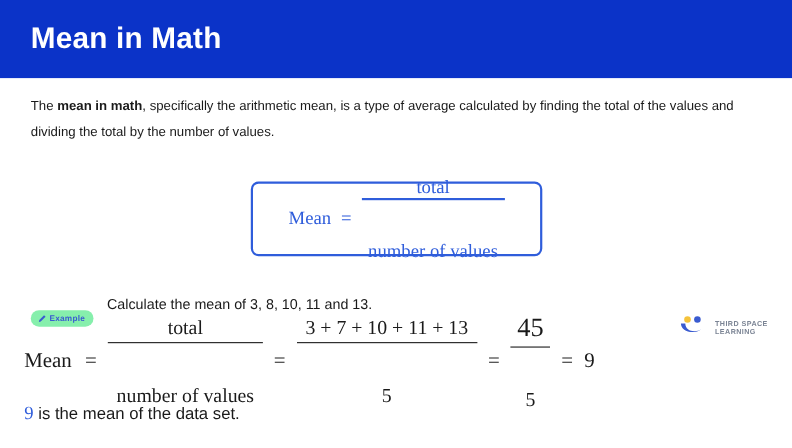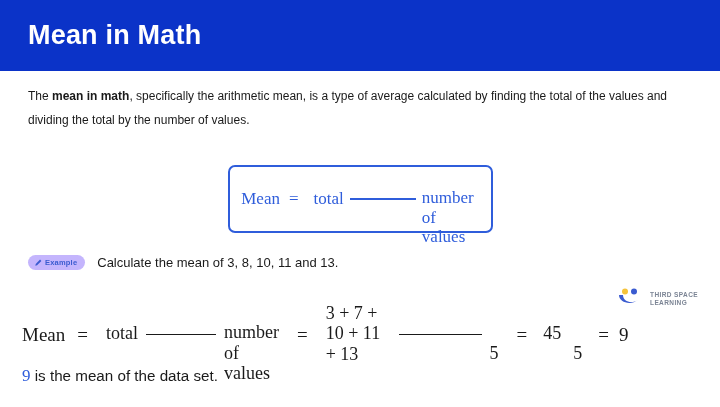--- a/index.html
+++ b/index.html
@@ -64,20 +64,21 @@
     display: flex;
     align-items: center;
     color: #2f5ddb;
     font-family: "Liberation Serif", serif;
     font-size: 17px;
   }
   .formula-inner .lhs { margin-right: 9px; }
   .formula-inner .eq { margin-right: 9px; }
   .frac {
     display: inline-flex;
+    flex-direction: column;
     align-items: center;
     vertical-align: middle;
     line-height: 1.15;
   }
   .frac .num { padding: 0 6px 1px 6px; }
   .frac .den { padding: 2px 6px 0 6px; margin-top: 35px; }
   .frac .bar {
     width: 100%;
     height: 1.3px;
     background: currentColor;
@@ -87,27 +88,28 @@
     position: absolute;
     top: 255px;
     left: 28px;
     display: flex;
     align-items: center;
   }
   .example-badge {
     display: inline-flex;
     align-items: center;
     gap: 3px;
-    background: #c4b5fd;
+    background: #86efac;
     color: #3a5bd0;
     border-radius: 10px;
     padding: 3px 8px 3px 6px;
     font-size: 7.5px;
     font-weight: bold;
     letter-spacing: 0.2px;
+    margin-top: 27px;
   }
   .example-badge svg { display: block; }
   .example-text {
     margin-left: 12px;
     font-size: 13px;
     color: #1a1a1a;
   }
   
   .worked {
     position: absolute;
@@ -116,21 +118,21 @@
     display: flex;
     align-items: center;
     color: #1a1a1a;
     font-family: "Liberation Serif", serif;
     font-size: 19px;
   }
   .worked .op { margin: 0 10px; }
   .worked .lbl { margin-right: 2px; }
   .worked .frac-big .num { font-size: 18px; padding: 0 8px 2px 8px; }
   .worked .frac-big .den { font-size: 18px; padding: 2px 8px 0 8px; }
-  .worked .frac-sm .num { font-size: 18px; padding: 0 6px 2px 6px; }
+  .worked .frac-sm .num { font-size: 24px; padding: 0 6px 2px 6px; }
   .worked .frac-sm .den { font-size: 18px; padding: 2px 6px 0 6px; }
   
   .conclusion {
     position: absolute;
     top: 366px;
     left: 22px;
     font-size: 15.2px;
     color: #1a1a1a;
     text-align: center;
   }

